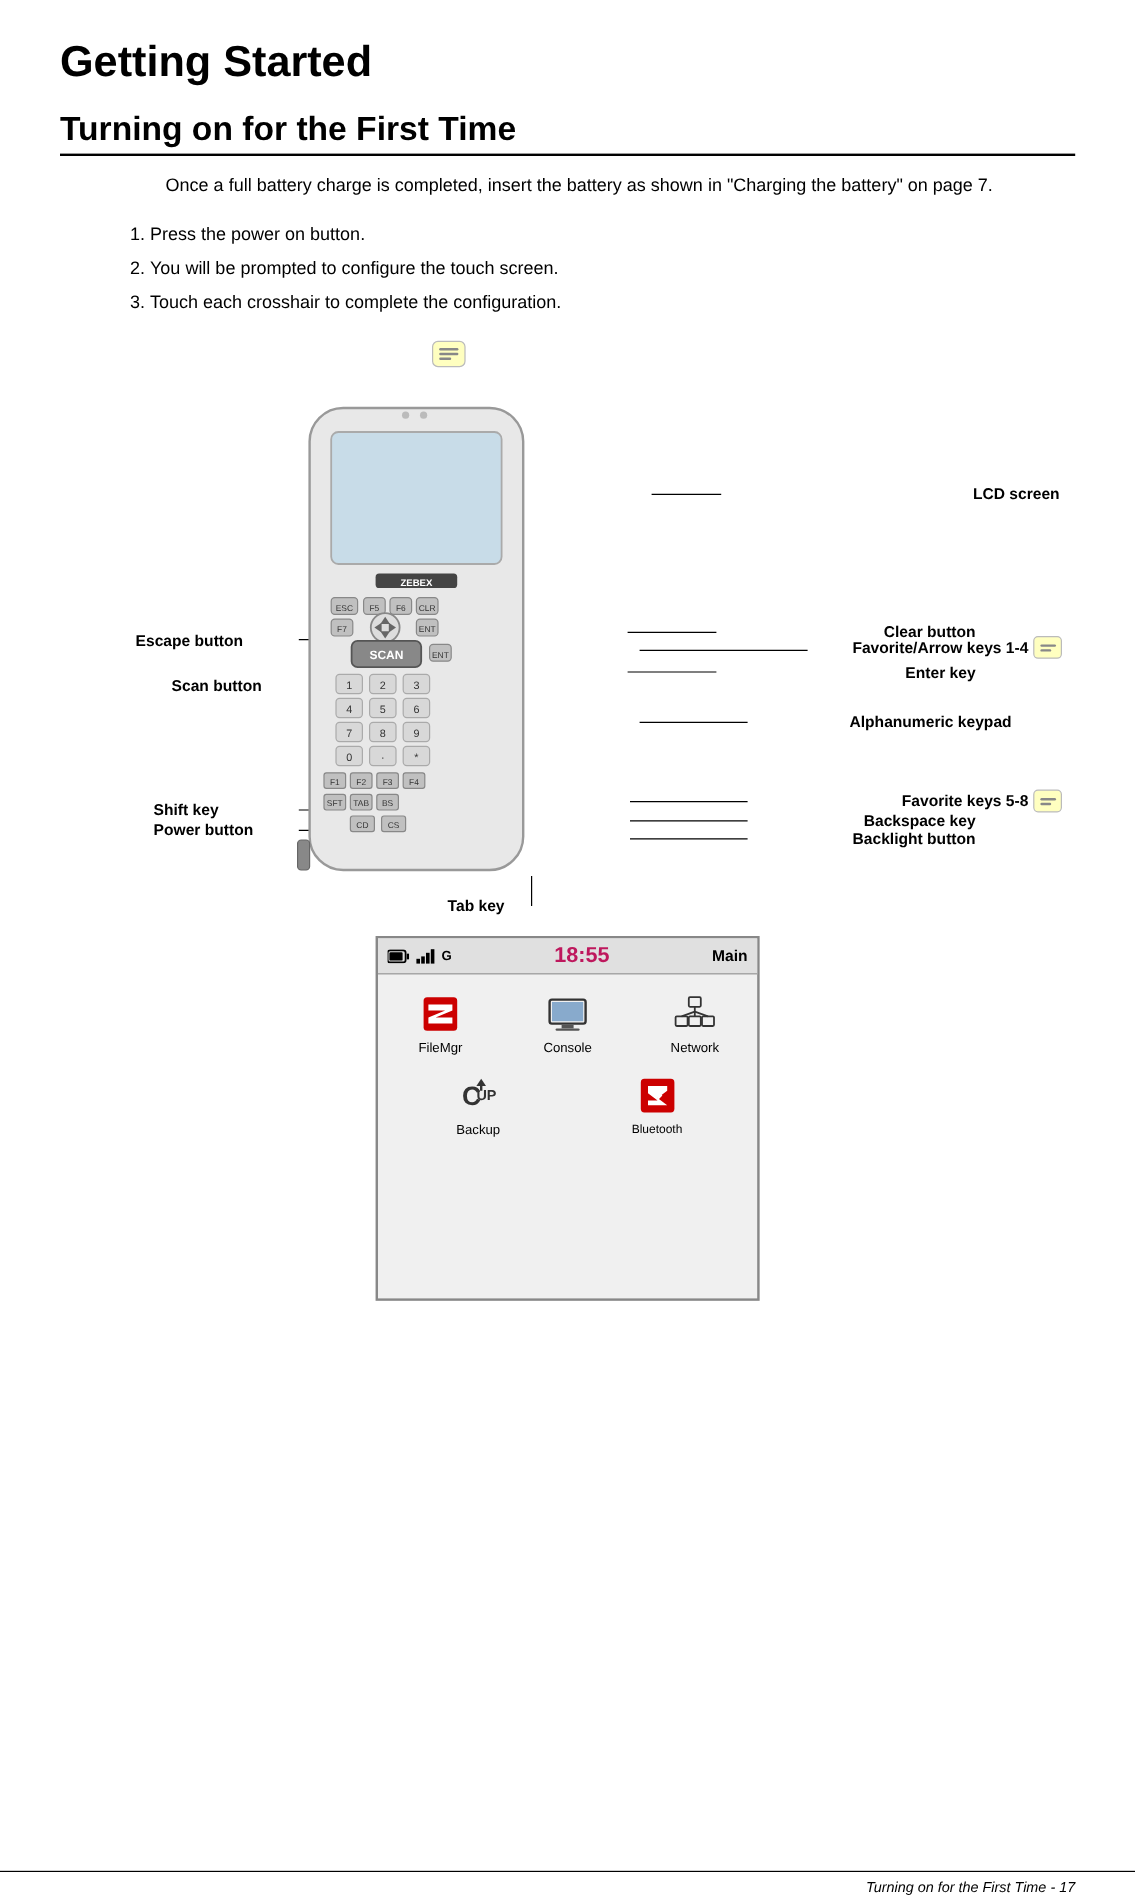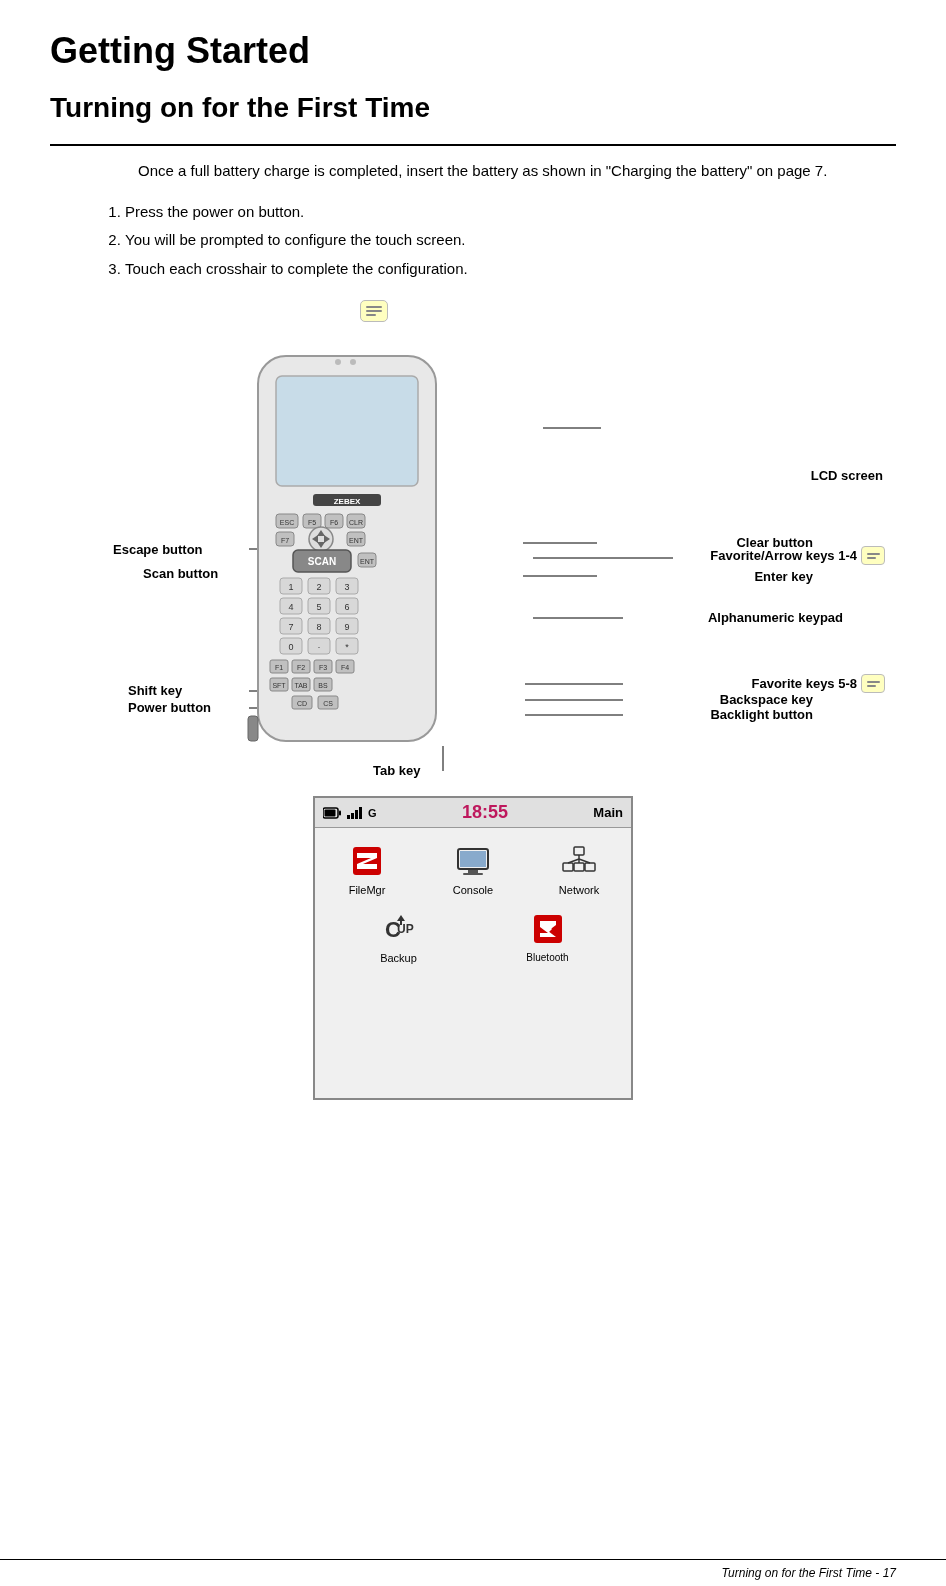--- a/index.html
+++ b/index.html
@@ -22,21 +22,21 @@
       margin-bottom: 20px;
       border-bottom: none;
     }
 
     h2.section-title {
       font-size: 28px;
       font-weight: bold;
       color: #000;
       margin-bottom: 14px;
       border-bottom: 2px solid #000;
-      padding-bottom: 20px;
+      padding-bottom: 4px;
     }
 
     .intro-text {
       font-size: 15px;
       margin-left: 88px;
       margin-bottom: 18px;
       line-height: 1.5;
     }
 
     .steps-list {
@@ -212,23 +212,23 @@
 
       <line x1="570" y1="379" x2="472" y2="379" stroke="#000" stroke-width="1"></line>
 
       <line x1="196" y1="355" x2="290" y2="355" stroke="#000" stroke-width="1"></line>
 
       <line x1="196" y1="372" x2="290" y2="372" stroke="#000" stroke-width="1"></line>
 
       <line x1="390" y1="435" x2="390" y2="410" stroke="#000" stroke-width="1"></line>
     </svg>
 
-    <div class="diagram-label" style="right:10px; top:84px;margin-top:48px;">LCD screen</div>
+    <div class="diagram-label" style="right:10px; top:84px;">LCD screen</div>
     <div class="diagram-label" style="left:60px; top:206px;">Escape button</div>
-    <div class="diagram-label" style="left:90px; top:230px;">Scan button</div>
+    <div class="diagram-label" style="left:90px; top:244px;">Scan button</div>
     <div class="diagram-label" style="right:80px; top:199px;">Clear button</div>
 
     <div style="position:absolute; right:8px; top:210px; display:flex; align-items:center; gap:4px;">
       <span style="font-size:13px;font-weight:bold;">Favorite/Arrow keys 1-4</span>
       <div style="width:24px;height:19px;background:#ffffc0;border:1.5px solid #bbb;border-radius:4px;display:flex;align-items:center;justify-content:center;">
         <div style="width:13px;">
           <div style="height:2px;background:#888;margin-bottom:2px;border-radius:1px;"></div>
           <div style="height:2px;background:#888;border-radius:1px;width:9px;"></div>
         </div>
       </div>

